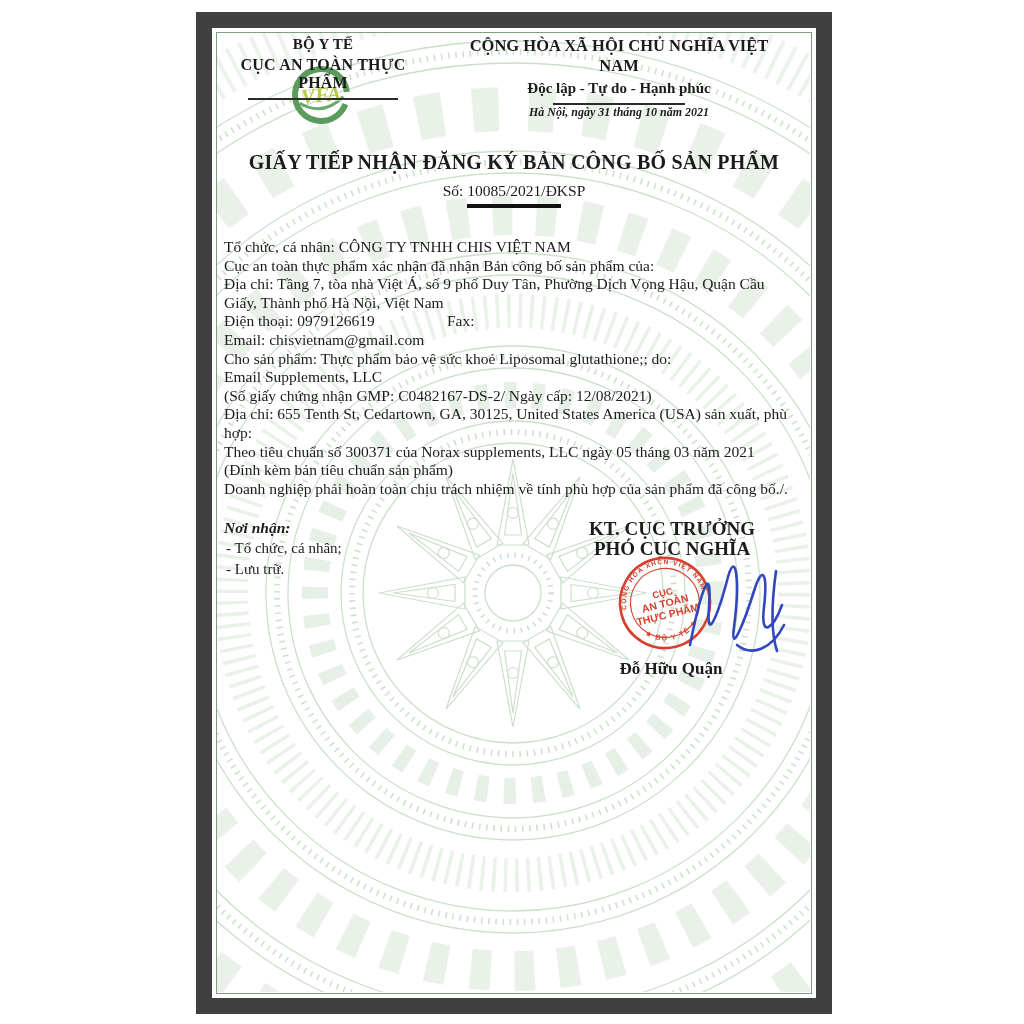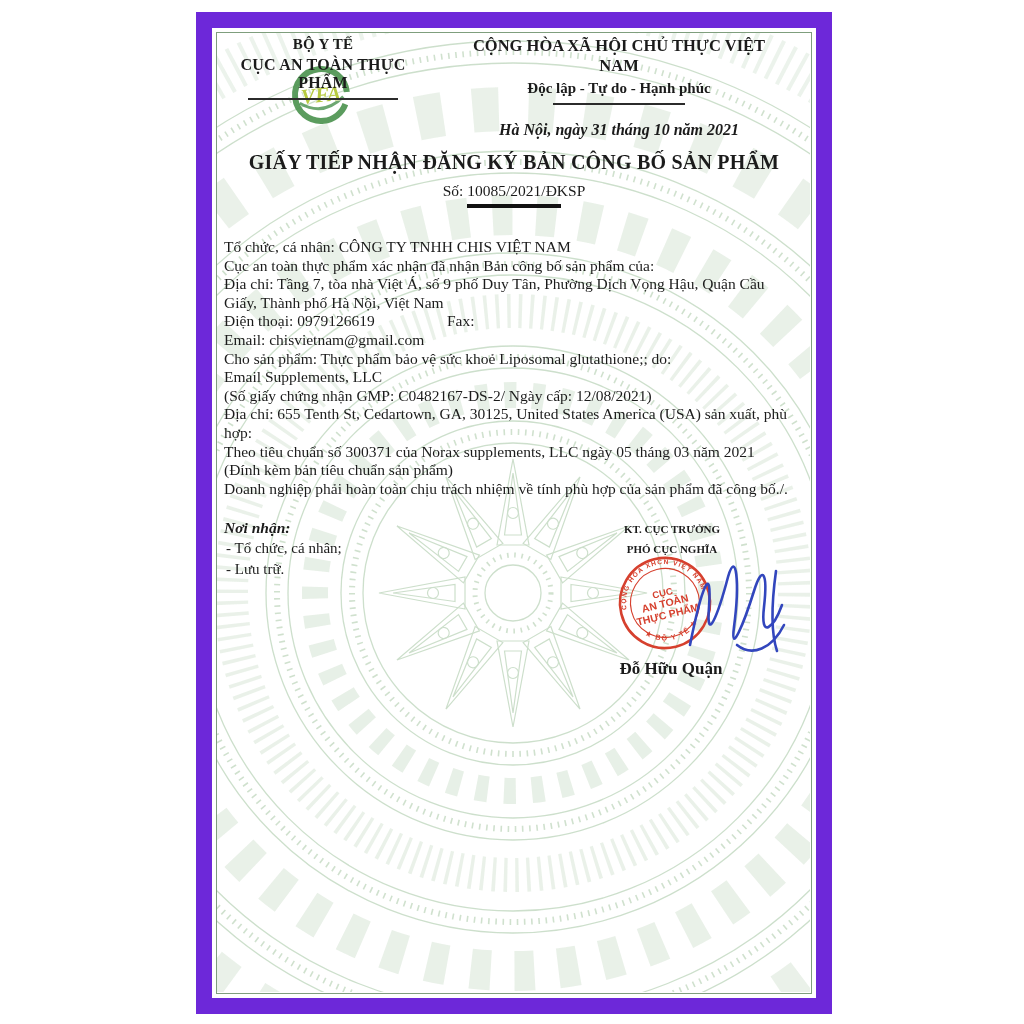--- a/index.html
+++ b/index.html
@@ -1,56 +1,56 @@
 <!DOCTYPE html>
 <html lang="vi"><head>
 <meta charset="utf-8">
 <style>
   * { box-sizing: border-box; margin: 0; padding: 0; }
   html,body { width:1024px; height:1024px; background:#ffffff; overflow:hidden;
               font-family:"Liberation Serif", serif; color:#1b1b1b; }
   .doc { position:absolute; left:196px; top:12px; width:636px; height:1002px;
-         background:#6d28d9; padding:16px; }
+         background:#404040; padding:16px; }
   .doc-white { background:#ffffff; width:100%; height:100%; padding:4px; }
   .doc-inner { position:relative; width:100%; height:100%;
                border:1.5px solid #7f9e7d; overflow:hidden; background:#ffffff; }
   .drum { position:absolute; left:0; top:0; width:593px; height:959px; opacity:.85; z-index:0; }
 
   
   .col-left  { position:absolute; left:0;   top:3px;  width:212px; text-align:center; z-index:3; }
   .col-right { position:absolute; left:242px; top:3px; width:320px; text-align:center; z-index:3; }
   .ministry  { font-size:15px; font-weight:bold; letter-spacing:.3px; }
   .dept      { font-size:16px; font-weight:bold; margin-top:3px; letter-spacing:.2px; }
   .rule-thin { height:1.5px; background:#2b2b2b; margin:6px auto 0 auto; }
   .rule-left { width:150px; }
   .rule-right{ width:132px; }
   .country   { font-size:16.5px; font-weight:bold; }
   .motto     { font-size:15px; font-weight:bold; margin-top:4px; }
-  .dateline  { font-size:16px; font-style:italic; font-weight:600; margin-top:16px; }
+  .dateline  { font-size:12px; font-style:italic; font-weight:600; }
   .logo { position:absolute; left:68px; top:26px; width:72px; height:72px; z-index:2; }
 
   
   .title  { position:absolute; left:0; right:0; top:118px; text-align:center;
             font-size:20px; font-weight:bold; letter-spacing:.2px; z-index:2; }
   .number { position:absolute; left:0; right:0; top:149px; text-align:center; font-size:15.5px; z-index:2; }
   .number-rule { position:absolute; left:50%; margin-left:-47px; top:171px; width:94px; height:3.5px;
                  background:#111; z-index:2; }
 
   
   .body-block { position:absolute; left:7px; right:5px; top:205px; font-size:15.5px;
                 line-height:18.6px; z-index:2; }
   .body-line { white-space:nowrap; }
   .phone-cell { display:inline-block; width:223px; }
 
   
   .recipients { position:absolute; left:7px; top:486px; z-index:2; }
   .recipients-heading { font-size:15.5px; font-weight:bold; font-style:italic; }
   .recipient-item { font-size:15px; line-height:18.5px; margin-top:2px; padding-left:2px; }
   .approval-titles { position:absolute; left:288px; top:486px; width:334px; text-align:center;
-                     font-size:11px; font-weight:bold; line-height:20px; z-index:2; }
+                     font-size:19px; font-weight:bold; line-height:20px; z-index:2; }
   .stamp { position:absolute; left:398px; top:520px; width:100px; height:100px; z-index:3; }
   .stamp text { font-family:"Liberation Sans", sans-serif; }
   .signature { position:absolute; left:465px; top:512px; width:105px; height:115px; z-index:4; }
   .signer-name { position:absolute; left:329px; top:626px; width:250px; text-align:center;
                  font-size:17px; font-weight:bold; z-index:3; }
   svg text { paint-order: stroke; }
 </style>
 </head>
 <body>
 
@@ -115,21 +115,21 @@
       </div>
       <svg class="logo" viewBox="0 0 72 72" aria-hidden="true">
         <g transform="rotate(-6 36 36)">
           <circle cx="36" cy="36" r="26" fill="none" stroke="#49914d" stroke-width="6" stroke-dasharray="150 14" stroke-dashoffset="-12" opacity=".9"></circle>
           <path d="M14,42 Q36,58 58,40" fill="none" stroke="#49914d" stroke-width="3" opacity=".8"></path>
           <text x="36" y="43" text-anchor="middle" font-size="21" font-style="italic" font-weight="bold" fill="#b6ca40" stroke="#ffffff" stroke-width="0.9">VFA</text>
         </g>
       </svg>
 
       <div class="col-right">
-        <div class="country">CỘNG HÒA XÃ HỘI CHỦ THỰC VIỆT NAM</div>
+        <div class="country">CỘNG HÒA XÃ HỘI CHỦ NGHĨA VIỆT NAM</div>
         <div class="motto">Độc lập - Tự do - Hạnh phúc</div>
         <div class="rule-thin rule-right"></div>
         <div class="dateline">Hà Nội, ngày 31 tháng 10 năm 2021</div>
       </div>
 
       <div class="title">GIẤY TIẾP NHẬN ĐĂNG KÝ BẢN CÔNG BỐ SẢN PHẨM</div>
       <div class="number">Số: 10085/2021/ĐKSP</div>
       <div class="number-rule"></div>
 
       <div class="body-block">

